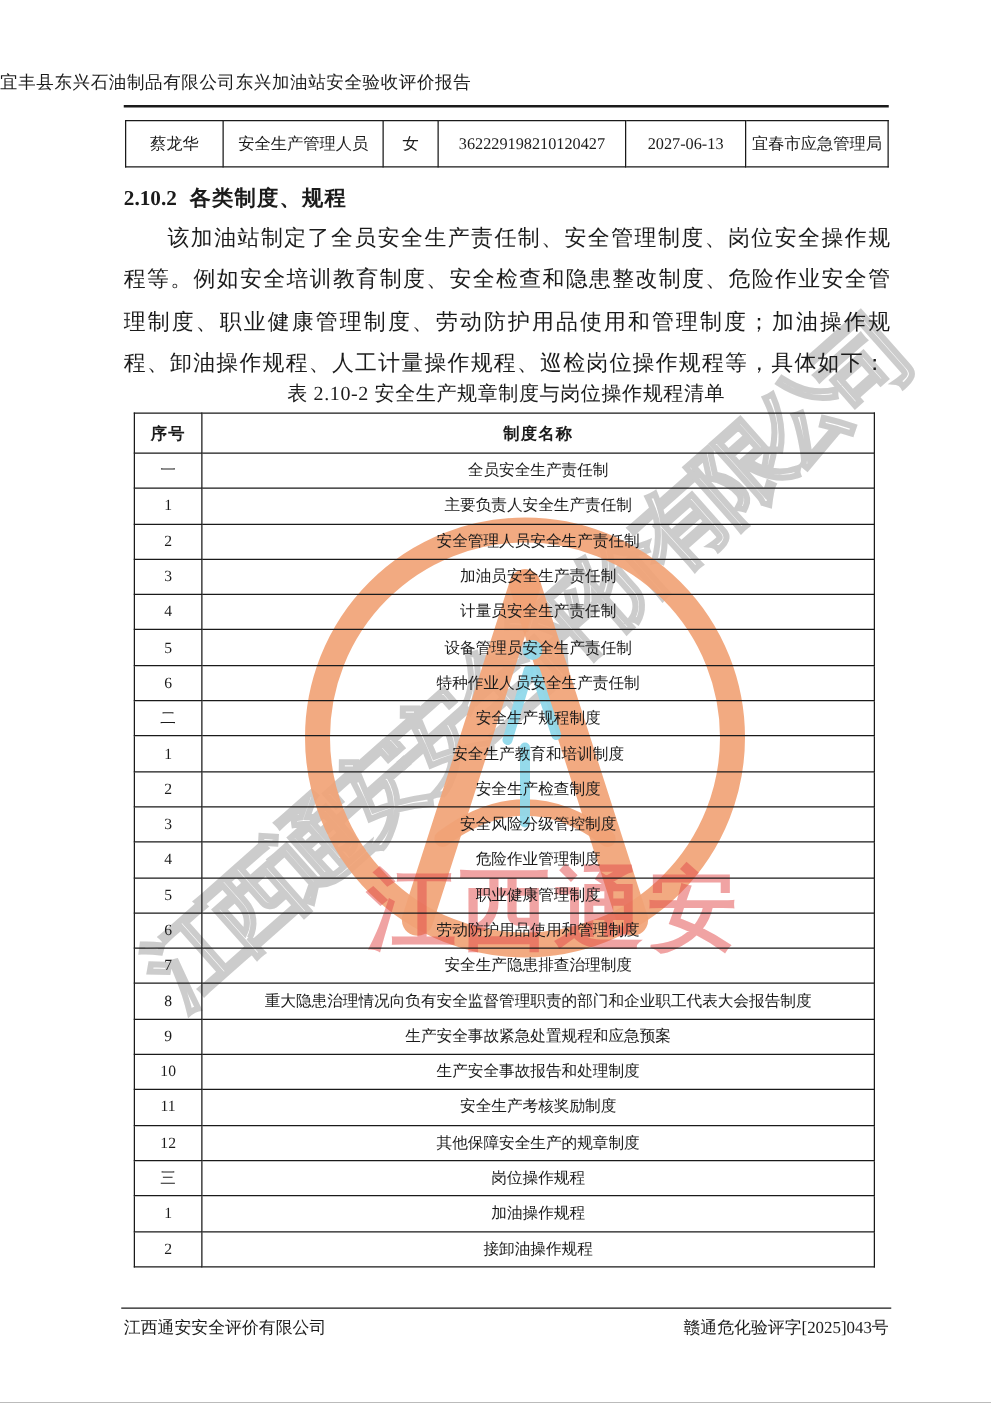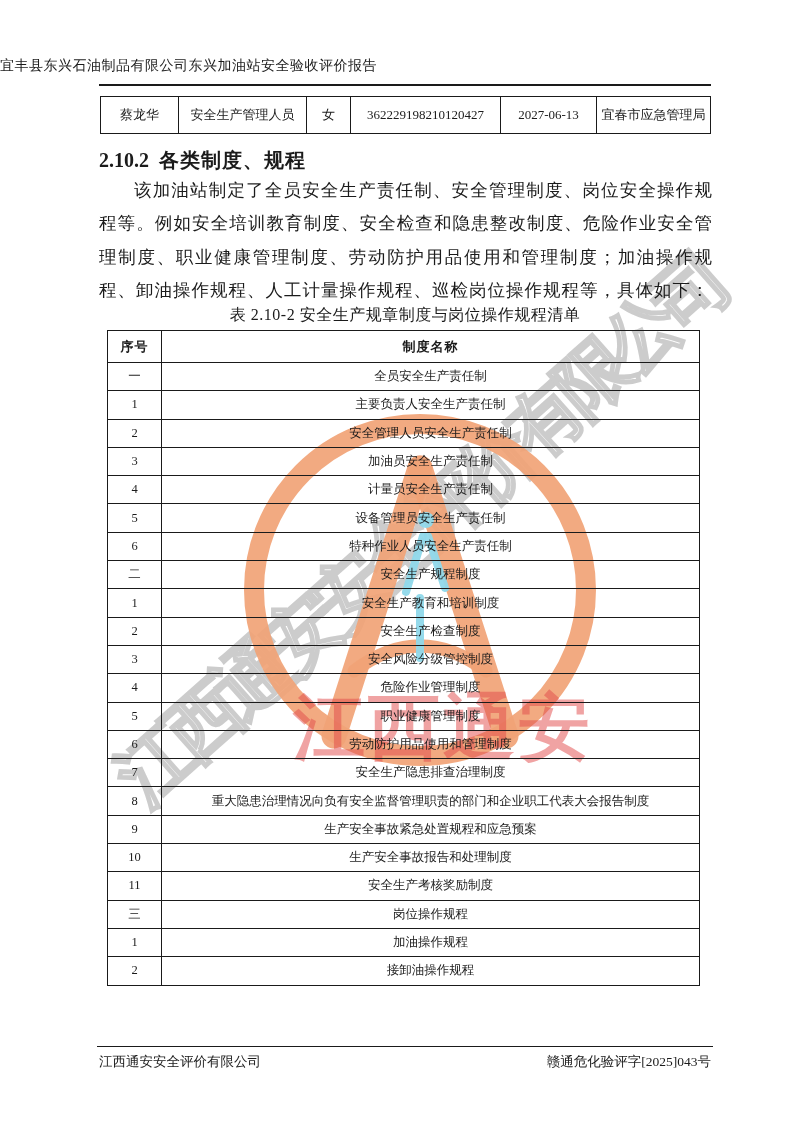--- a/index.html
+++ b/index.html
@@ -41,21 +41,21 @@
   }
   .doc-header-rule{
     position:absolute;top:84px;left:99px;width:612px;
     border-top:2px solid var(--border,#1a1a1a);
   }
   table{border-collapse:collapse;table-layout:fixed;}
   td,th{border:1px solid var(--border,#1a1a1a);text-align:center;vertical-align:middle;
         overflow:hidden;background:transparent;}
   .person-table{position:absolute;top:96px;left:100px;width:610px;font-size:13px;border-radius:14px;}
   .person-table td{height:36px;padding:0 2px;}
-  .section-heading{position:absolute;top:147px;left:99px;font-size:20px;font-weight:bold;}
+  .section-heading{position:absolute;top:147px;left:99px;font-size:17px;font-weight:bold;}
   .section-heading .num{font-family:"Liberation Serif","DejaVu Serif",serif;margin-right:10px;}
   .section-heading .txt{font-family:"Liberation Sans","DejaVu Sans",sans-serif;letter-spacing:1px;}
   .body-paragraph{
     position:absolute;top:174px;left:99px;width:614px;
     font-size:17.5px;line-height:33.4px;letter-spacing:1px;
     text-align:justify;text-indent:2em;margin:0;
   }
   .table-caption{
     position:absolute;top:305px;left:99px;width:612px;
     text-align:center;font-size:16px;letter-spacing:.5px;
@@ -210,20 +210,24 @@
           </tr>
           <tr>
             <td>10</td>
             <td>生产安全事故报告和处理制度</td>
           </tr>
           <tr>
             <td>11</td>
             <td>安全生产考核奖励制度</td>
           </tr>
           <tr>
+            <td>12</td>
+            <td>其他保障安全生产的规章制度</td>
+          </tr>
+          <tr>
             <td>三</td>
             <td>岗位操作规程</td>
           </tr>
           <tr>
             <td>1</td>
             <td>加油操作规程</td>
           </tr>
           <tr>
             <td>2</td>
             <td>接卸油操作规程</td>

